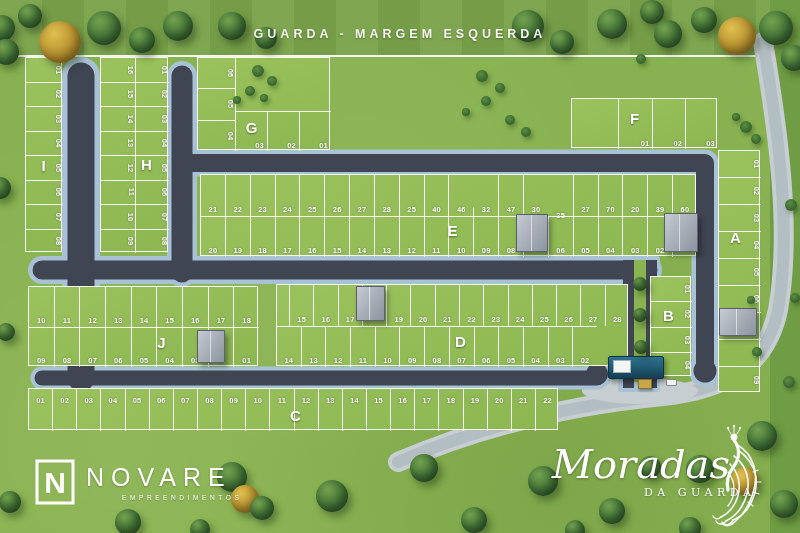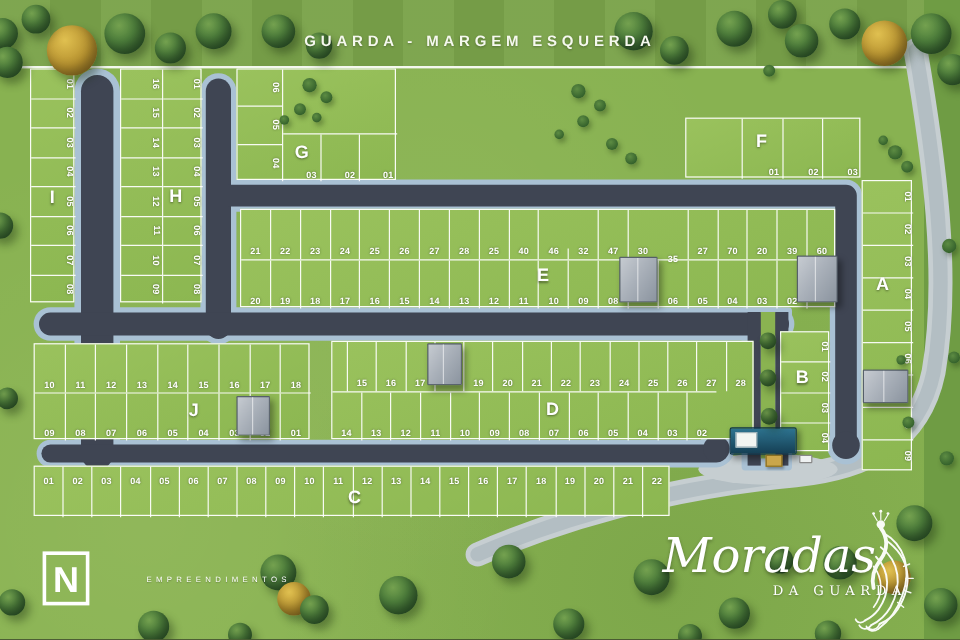--- a/index.html
+++ b/index.html
@@ -687,20 +687,21 @@
     </div>
 
   <div id="title" class="abs">GUARDA - MARGEM ESQUERDA</div>
 
   <div id="novare" class="abs">
     <svg width="42" height="48" viewBox="0 0 42 48">
       <rect x="3" y="3" width="36" height="42" fill="none" stroke="#fff" stroke-width="3"></rect>
       <text x="21" y="35" text-anchor="middle" fill="#fff" font-family="Liberation Sans, sans-serif" font-size="30" font-weight="bold">N</text>
     </svg>
     <div>
+      <div id="novare-name">NOVARE</div>
       <div id="novare-sub">EMPREENDIMENTOS</div>
     </div>
   </div>
 
   <div id="moradas" class="abs">
     <div id="moradas-name">Moradas</div>
     <div id="moradas-sub">DA GUARDA</div>
   </div>
 
   <svg class="layer" width="85" height="112" style="left:698px;top:424px;" viewBox="0 0 85 112">

